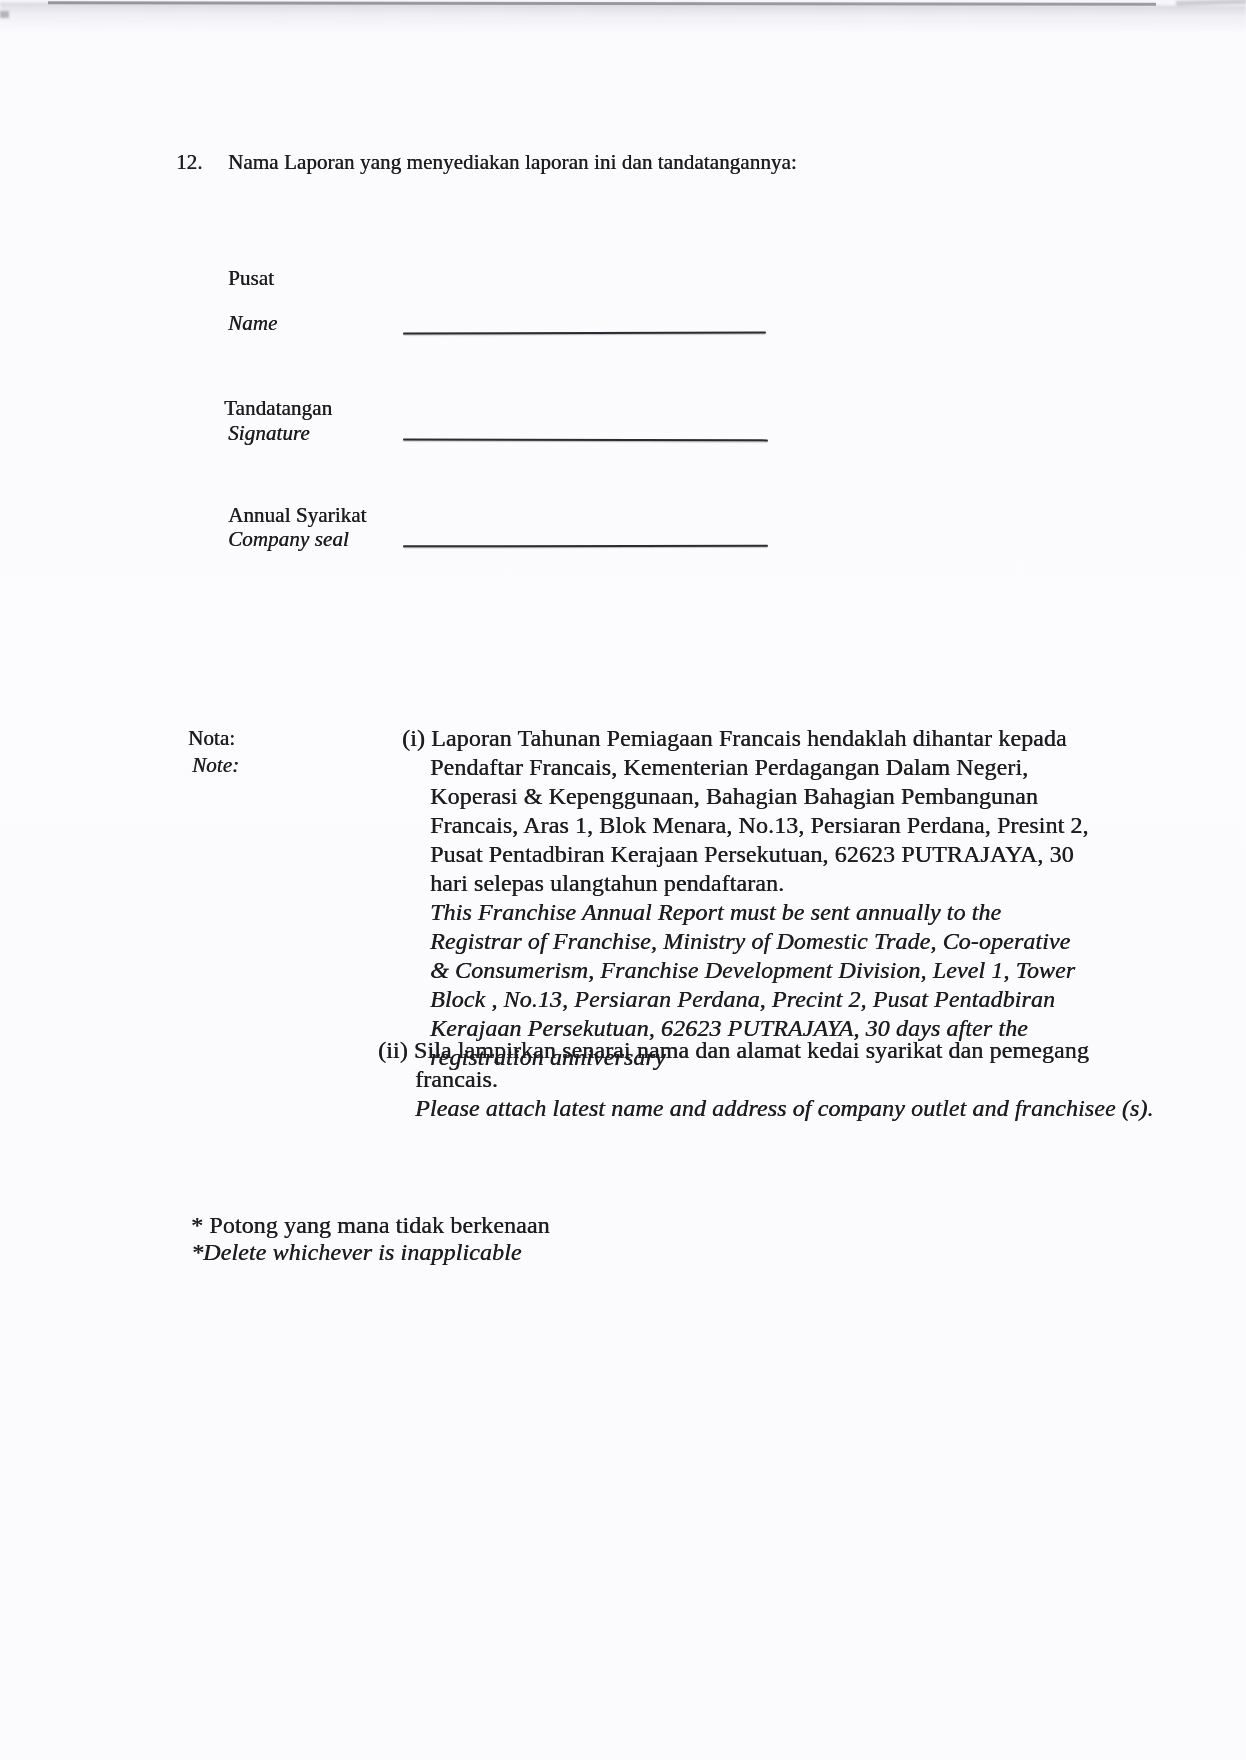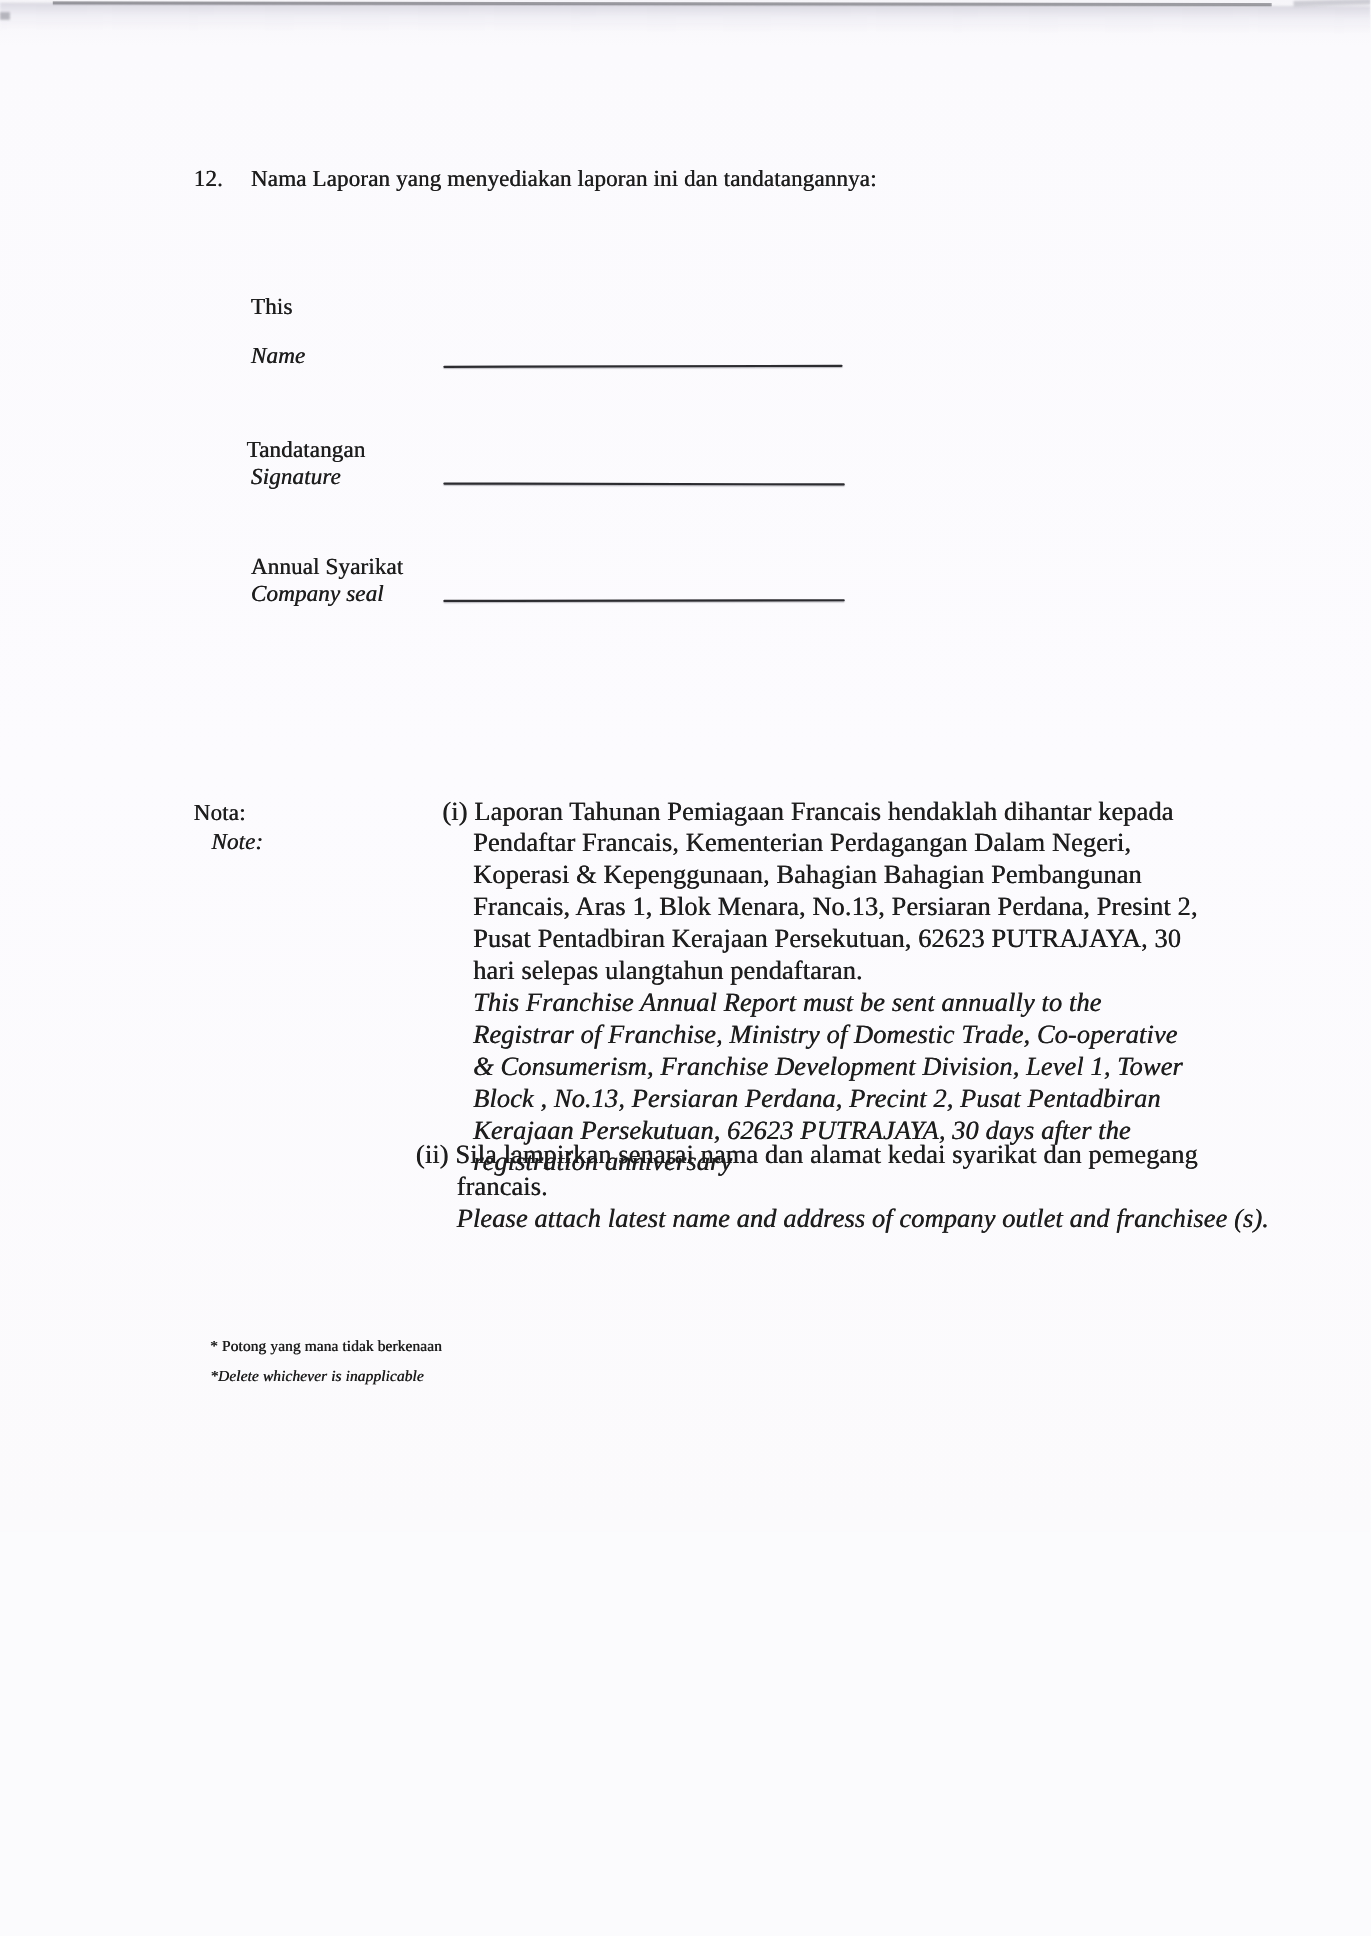--- a/index.html
+++ b/index.html
@@ -16,21 +16,21 @@
     color: #1e1e1e;
     overflow: hidden;
   }
   .scan-text {
     text-shadow: 0.4px 0 0 currentColor;
     letter-spacing: 0.1px;
   }
   .abs { position: absolute; }
   .ital { font-style: italic; }
   .t21 { font-size: 21px; line-height: 25px; }
-  .t20 { font-size: 14px; line-height: 26px; }
+  .t20 { font-size: 24px; line-height: 26px; }
 
   
   .edge-line {
     position: absolute; top: 2px; left: 48px; right: 90px; height: 3px;
     background: #55555c; opacity: 0.55; filter: blur(0.7px);
     transform: rotate(0.08deg);
   }
   .edge-band {
     position: absolute; top: 4px; left: 0; width: 100%; height: 26px;
     background: linear-gradient(to bottom, rgba(196,195,208,0.55), rgba(223,221,233,0.30) 45%, rgba(251,250,253,0) 100%);
@@ -62,21 +62,21 @@
   .field-line {
     position: absolute; height: 2.4px; background: #2c2c30;
     border-radius: 1px;
     box-shadow: 0 1px 1px rgba(70,70,80,0.35);
   }
   .line-name    { left: 403px; top: 332px; width: 363px; transform: rotate(-0.15deg); }
   .line-sign    { left: 403px; top: 439px; width: 365px; transform: rotate(0.12deg); }
   .line-seal    { left: 403px; top: 545px; width: 365px; transform: rotate(-0.1deg); }
 
   
-  .nota-ms { left: 176px; top: 726px; }
+  .nota-ms { left: 188px; top: 726px; }
   .nota-en { left: 192px; top: 753px; }
 
   .note-block { position: absolute; font-size: 24px; line-height: 29px; }
   .note-i  { left: 402px; top: 724px; width: 692px; }
   .note-ii { left: 378px; top: 1036px; width: 780px; }
   .note-ms-par { padding-left: 28px; text-indent: -28px; }
   .note-ii .note-ms-par { padding-left: 37px; text-indent: -37px; }
   .note-en-par { padding-left: 28px; }
   .note-ii .note-en-par { padding-left: 37px; }
 
@@ -94,21 +94,21 @@
 <div class="page">
 
   <div class="edge-band"></div>
   <div class="edge-line"></div>
   <div class="edge-tick-left"></div>
   <div class="edge-tick-right"></div>
 
   <div class="abs scan-text t21 item12-num">12.</div>
   <div class="abs scan-text t21 item12-ms">Nama Laporan yang menyediakan laporan ini dan tandatangannya:</div>
 
-  <div class="abs scan-text t21 lbl-nama">This</div>
+  <div class="abs scan-text t21 lbl-nama">Pusat</div>
   <div class="abs scan-text t21 ital lbl-name">Name</div>
   <div class="field-line line-name"></div>
 
   <div class="abs scan-text t21 lbl-tanda">Tandatangan</div>
   <div class="abs scan-text t21 ital lbl-sign">Signature</div>
   <div class="field-line line-sign"></div>
 
   <div class="abs scan-text t21 lbl-meterai">Annual Syarikat</div>
   <div class="abs scan-text t21 ital lbl-seal">Company seal</div>
   <div class="field-line line-seal"></div>

